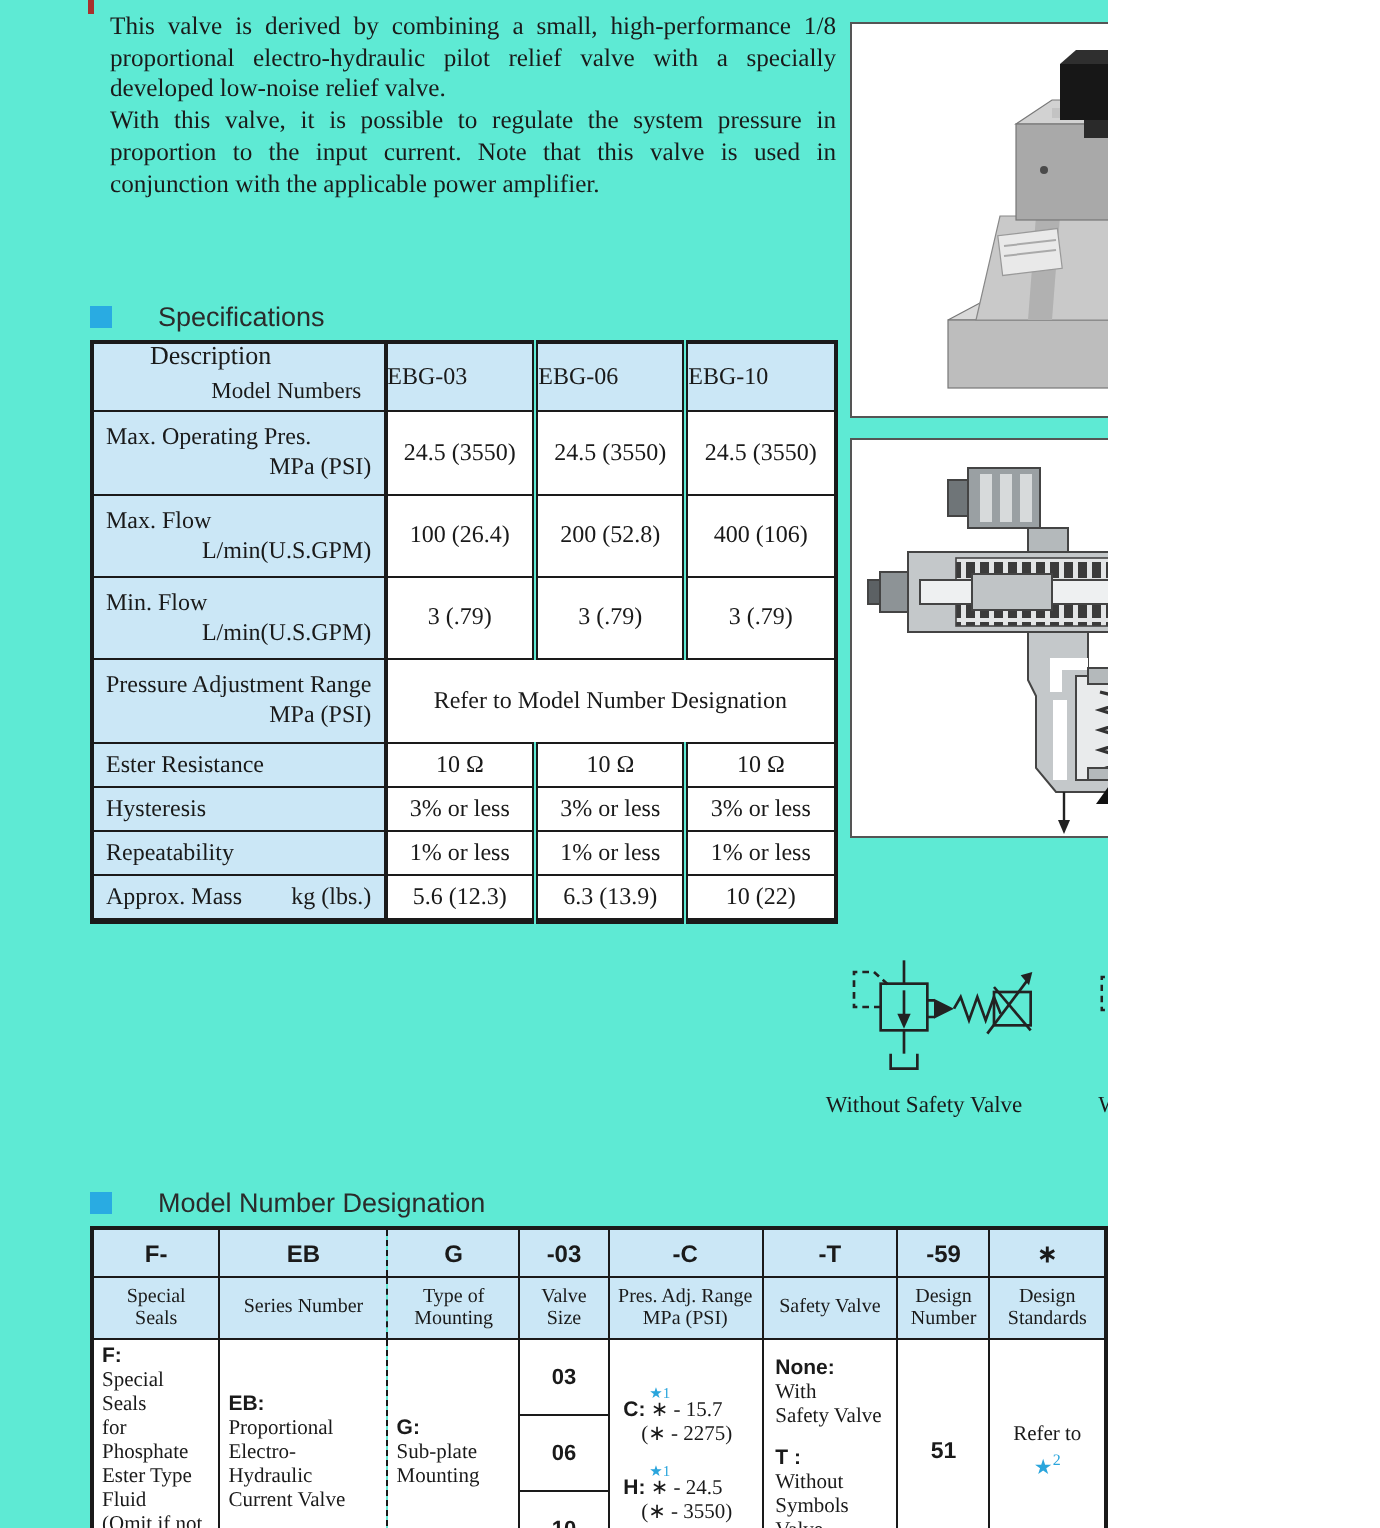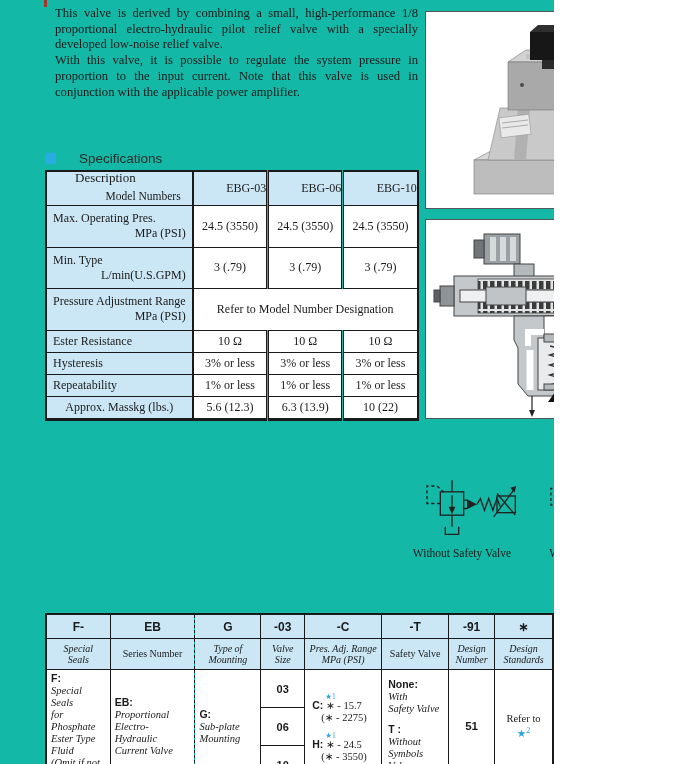--- a/index.html
+++ b/index.html
@@ -1,41 +1,41 @@
 <!DOCTYPE html>
 <html><head>
 <meta charset="utf-8">
 <style>
   html,body{margin:0;padding:0;background:#fff;}
-  .page{position:relative;width:554px;height:764px;background:#14b8a6;overflow:hidden;
+  .page{position:relative;width:554px;height:764px;background:#5eead4;overflow:hidden;
         font-family:"Liberation Serif",serif;color:#1a1a1a;}
   .red-tick{position:absolute;left:44px;top:0;width:3px;height:7px;background:#a8322d;}
 
   
   .intro{position:absolute;left:55px;top:6px;width:363px;font-size:12.6px;line-height:15.7px;text-align:justify;}
   .intro p{margin:0;}
 
   
   .sec-title{position:absolute;display:flex;align-items:center;gap:23px;
              font-family:"Liberation Sans",sans-serif;font-size:13.5px;font-weight:500;color:#2b2b2b;}
   .blue-sq{width:11px;height:11px;background:#29abe2;flex:0 0 auto;}
 
   
   .spec-table{position:absolute;left:45px;top:170px;border-collapse:collapse;table-layout:fixed;
               font-size:12px;border:2px solid #1a1a1a;border-bottom:3px solid #1a1a1a;}
   .spec-table td{border:1px solid #1a1a1a;padding:0;overflow:hidden;}
   .spec-table td.lab{background:#cbe7f6;padding:3px 6px;vertical-align:middle;}
   .spec-table td.dat{text-align:center;vertical-align:middle;background:#fff;}
-  .spec-table td.hd{background:#cbe7f6;text-align:right;vertical-align:middle;}
+  .spec-table td.hd{background:#cbe7f6;text-align:left;vertical-align:middle;}
   .spec-table td.d1{border-left:2px solid #1a1a1a;}
   .spec-table td.dd{border-left:3px double #1a1a1a;}
   .lab-flex{display:flex;flex-direction:column;height:100%;}
   .lab-main{white-space:nowrap;}
   .lab-sub{text-align:right;white-space:nowrap;}
-  .lab-row{display:flex;justify-content:center;white-space:nowrap;}
+  .lab-row{display:flex;justify-content:space-between;white-space:nowrap;}
   .diag-cell{position:relative;height:100%;}
   .diag-cell svg{position:absolute;inset:0;width:100%;height:100%;}
   .diag-top{position:absolute;top:2px;right:5px;font-size:11.5px;}
   .diag-bot{position:absolute;bottom:2px;left:22px;font-size:13px;}
   .two-line div{line-height:16px;}
 
   
   .imgbox{position:absolute;border:1px solid #555;background:#fff;}
   .imgbox svg{display:block;}
 
@@ -51,21 +51,21 @@
             border:2px solid #1a1a1a;border-bottom:3px solid #1a1a1a;}
   .mn-table td{border:1px solid #1a1a1a;padding:0;overflow:hidden;}
   .mn-table .code-row td{background:#cbe7f6;height:23px;text-align:center;vertical-align:middle;
       font-family:"Liberation Sans",sans-serif;font-weight:bold;font-size:12px;}
   .mn-table .desc-row td{background:#cbe7f6;height:30px;text-align:center;vertical-align:middle;
       font-size:10px;line-height:11.5px;}
   .mn-table .body-row td{background:#fff;height:90px;font-size:10.5px;line-height:12px;vertical-align:middle;padding:2px 4px;}
   .mn-table td.vtop{vertical-align:top;}
   .mn-table td.dashL{border-left-style:dashed;}
   .mn-table td.dashR{border-right-style:dashed;}
-  .pre{white-space:pre-line;font-style:italic;}
+  .pre{white-space:pre-line;}
   .bcode{font-family:"Liberation Sans",sans-serif;font-weight:bold;font-size:10.5px;}
   .size-stack{height:100%;display:flex;flex-direction:column;}
   .size-cell{flex:1;display:flex;align-items:center;justify-content:center;
       font-family:"Liberation Sans",sans-serif;font-weight:bold;font-size:11px;}
   .size-cell + .size-cell{border-top:1px solid #1a1a1a;}
   .mn-table td.size-col{padding:0;}
   .padj-entry{position:relative;margin:9px 0 0 3px;}
   .padj-entry .star1{position:absolute;top:-8px;left:13px;color:#2aa5dc;font-size:7.5px;letter-spacing:0;}
   .padj-entry .paren{margin-left:9px;}
   .safety-entry{margin:4px 0 8px 2px;}
@@ -174,21 +174,32 @@
           <div class="lab-sub">MPa (PSI)</div>
         </div>
       </td>
       <td class="dat d1">24.5 (3550)</td>
       <td class="dat dd">24.5 (3550)</td>
       <td class="dat dd">24.5 (3550)</td>
     </tr>
     <tr style="height:41px">
       <td class="lab">
         <div class="lab-flex">
-          <div class="lab-main">Min. Type</div>
+          <div class="lab-main">Max. Flow</div>
+          <div class="lab-sub">L/min(U.S.GPM)</div>
+        </div>
+      </td>
+      <td class="dat d1">100 (26.4)</td>
+      <td class="dat dd">200 (52.8)</td>
+      <td class="dat dd">400 (106)</td>
+    </tr>
+    <tr style="height:41px">
+      <td class="lab">
+        <div class="lab-flex">
+          <div class="lab-main">Min. Flow</div>
           <div class="lab-sub">L/min(U.S.GPM)</div>
         </div>
       </td>
       <td class="dat d1">3 (.79)</td>
       <td class="dat dd">3 (.79)</td>
       <td class="dat dd">3 (.79)</td>
     </tr>
     <tr style="height:42px">
       <td class="lab">
         <div class="lab-flex">
@@ -327,41 +338,45 @@
           <polygon points="50,52 58,52 54,61" fill="#222"></polygon>
           <polygon points="72,43 84,49 72,55" fill="#222"></polygon>
           <polygon points="130,29 137,27 135,35" fill="#222"></polygon>
           <polygon points="112,0 119,1 114,8" fill="#222"></polygon>
         </svg>
         <div class="cap">With Safety Valve</div>
       </div>
     </div>
   </div>
 
+  <div class="sec-title" style="left:45px;top:594px;">
+    <span class="blue-sq"></span>
+    <span>Model Number Designation</span>
+  </div>
 
   <table class="mn-table">
     <colgroup>
       <col style="width:70px">
         <col style="width:97px">
         <col style="width:75px">
         <col style="width:56px">
       <col style="width:95px">
         <col style="width:79px">
         <col style="width:53px">
         <col style="width:68px">
     </colgroup>
     <tbody>
         <tr class="code-row">
       <td>F-</td>
       <td class="dashR">EB</td>
       <td class="dashL">G</td>
       <td>-03</td>
       <td>-C</td>
       <td>-T</td>
-      <td>-91</td>
+      <td>-59</td>
       <td class="code-star">∗</td>
     </tr>
     <tr class="desc-row">
       <td class="pre">Special
 Seals</td>
       <td class="dashR">Series Number</td>
       <td class="dashL pre">Type of
 Mounting</td>
       <td class="pre">Valve
 Size</td>

